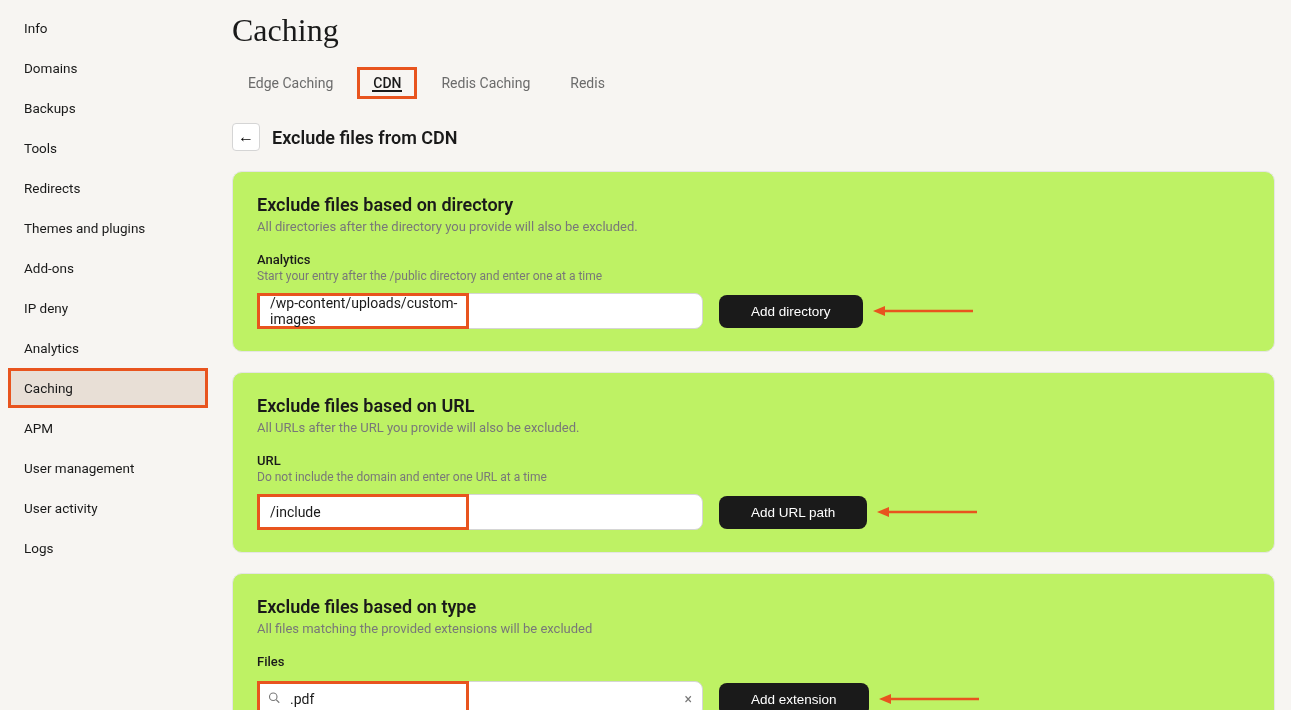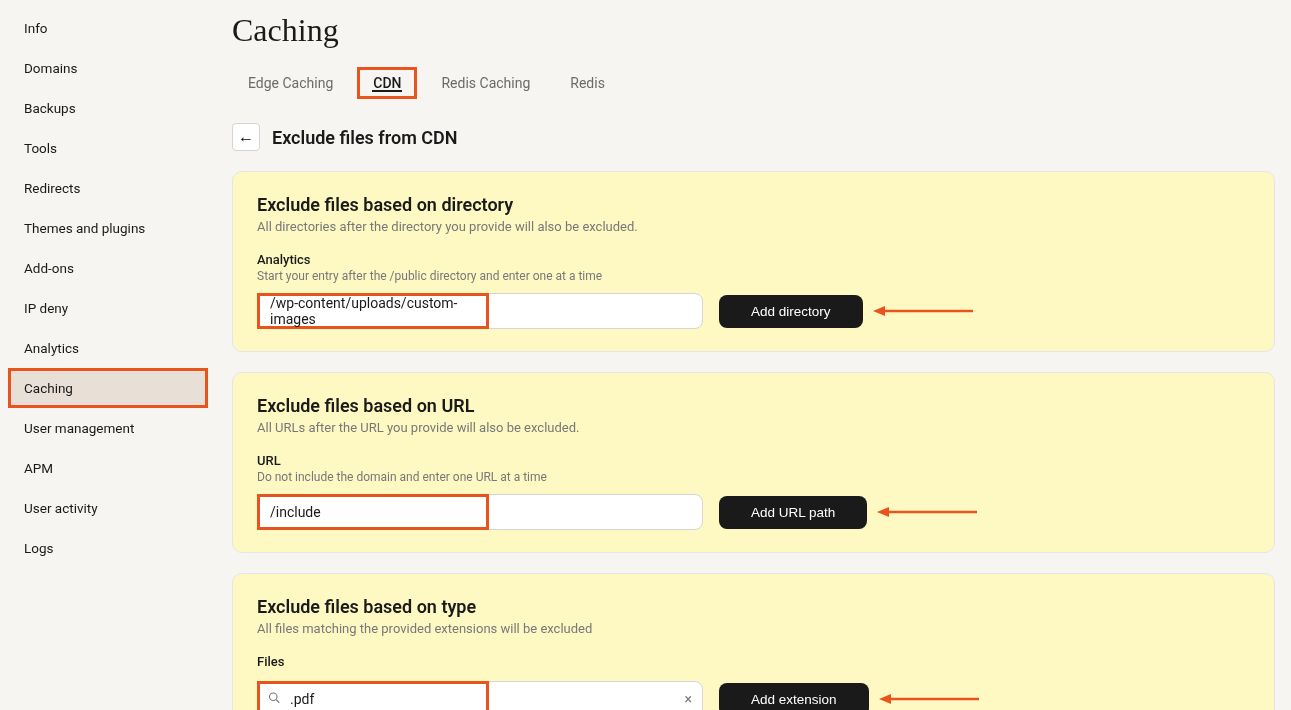--- a/index.html
+++ b/index.html
@@ -91,21 +91,21 @@
       justify-content: center;
       cursor: pointer;
       font-size: 16px;
     }
     .section-title {
       font-size: 18px;
       font-weight: 600;
       color: #1a1a1a;
     }
     .card {
-      background: #fef9c3;
+      background: #bef264;
       border: 1px solid #e5e5e5;
       border-radius: 10px;
       padding: 22px 24px;
       margin-bottom: 20px;
     }
     .card-title {
       font-size: 18px;
       font-weight: 600;
       color: #1a1a1a;
       margin-bottom: 4px;
@@ -141,21 +141,21 @@
       color: #1a1a1a;
       position: relative;
       display: flex;
       align-items: center;
     }
     .text-input .inner-highlight {
       position: absolute;
       left: -1px;
       top: -1px;
       bottom: -1px;
-      width: 232px;
+      width: 212px;
       border: 3px solid #e8541e;
       border-radius: 0;
       pointer-events: none;
       display: flex;
       align-items: center;
       padding-left: 10px;
       font-size: 14px;
     }
     .text-input.with-search .inner-highlight {
       padding-left: 30px;
@@ -207,22 +207,22 @@
   <a class="sidebar-item">Backups</a>
   <a class="sidebar-item">Tools</a>
   <a class="sidebar-item">Redirects</a>
   <a class="sidebar-item">Themes and plugins</a>
   <a class="sidebar-item">Add-ons</a>
   <a class="sidebar-item">IP deny</a>
   <a class="sidebar-item">Analytics</a>
   <div class="highlight-sidebar">
     <a class="sidebar-item active" style="padding:9px 13px;">Caching</a>
   </div>
+  <a class="sidebar-item">APM</a>
   <a class="sidebar-item">User management</a>
-  <a class="sidebar-item">APM</a>
   <a class="sidebar-item">User activity</a>
   <a class="sidebar-item">Logs</a>
 </nav>
 
 <main class="main">
   <h1 class="page-title">Caching</h1>
 
   <div class="tabs">
     <div class="tab">Edge Caching</div>
     <div class="tab active tab-highlight">CDN</div>

